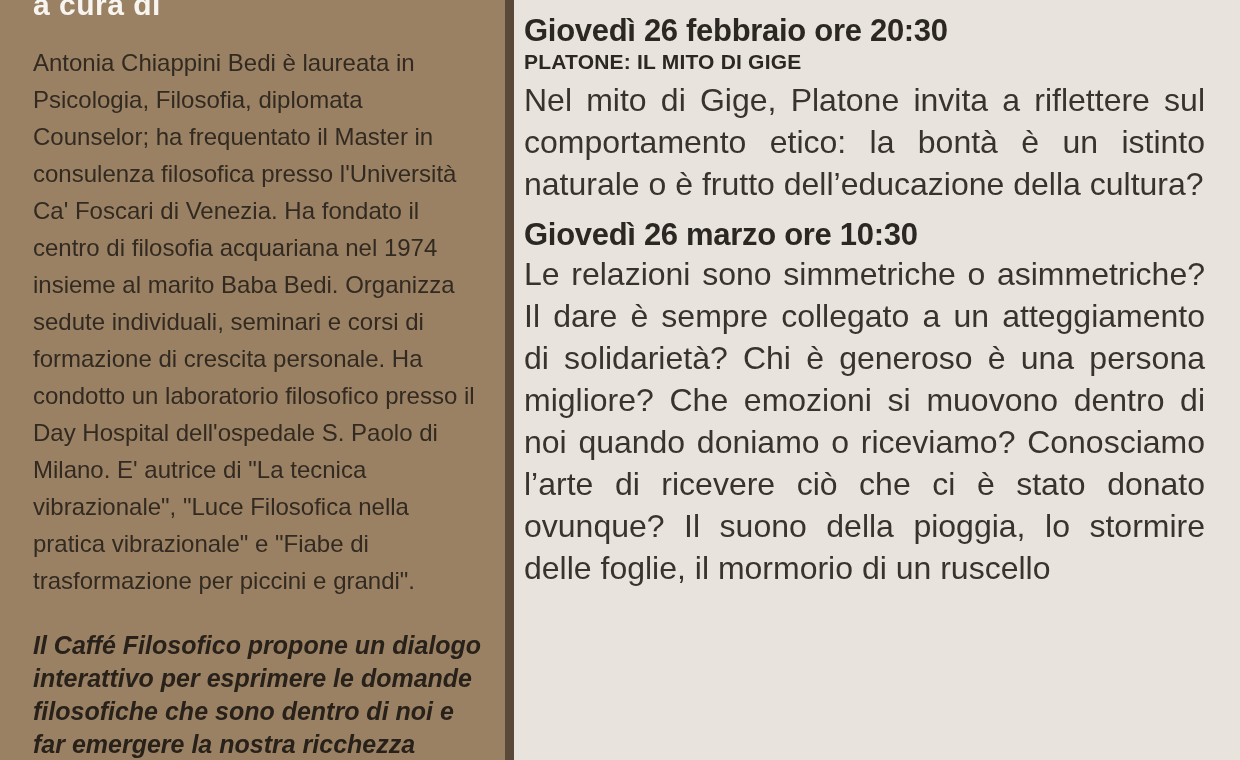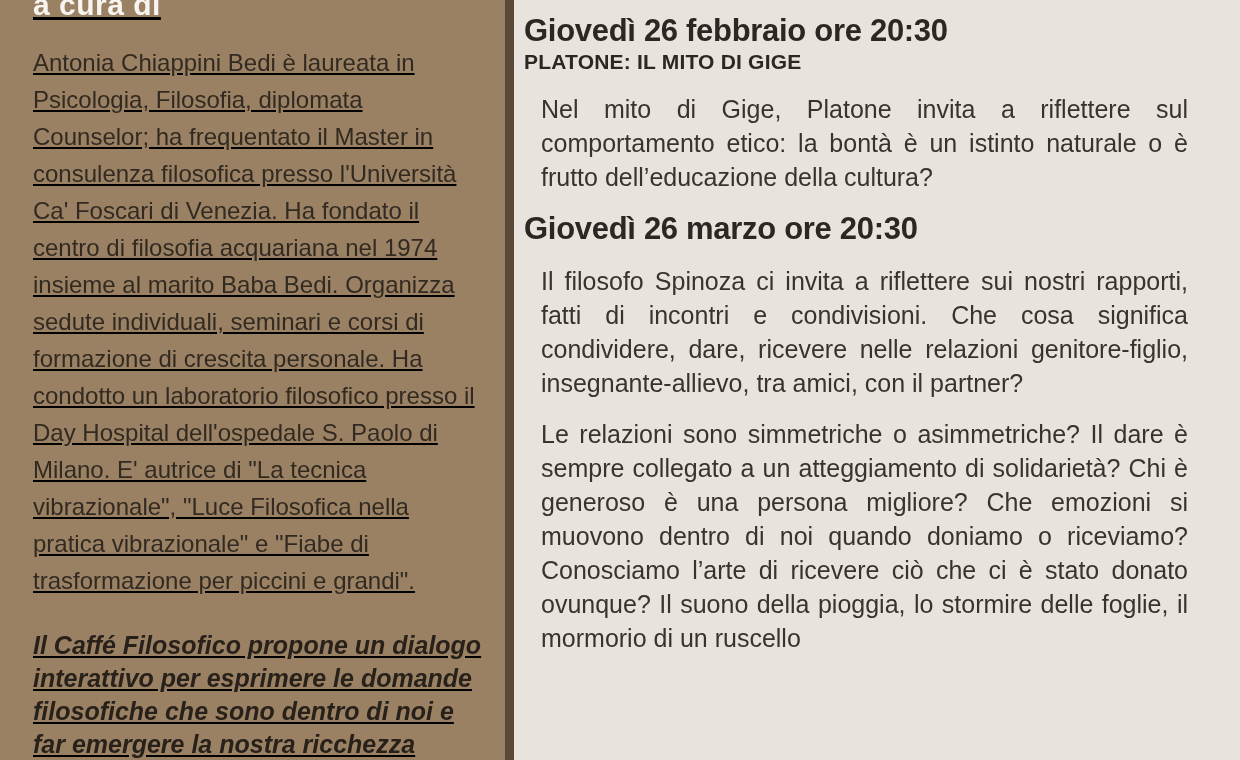--- a/index.html
+++ b/index.html
@@ -15,21 +15,20 @@
   }
 
   
   .left-col {
     box-sizing: border-box;
     width: 505px;
     flex: 0 0 505px;
     background: var(--left-bg, #9a8164);
     padding: 0 20px 0 33px;
     overflow: hidden;
-    text-decoration: underline;
   }
   .kicker {
     margin-top: -13px;
     font-size: 30px;
     font-weight: 700;
     line-height: 36px;
     color: var(--left-heading, #f8f5f0);
     letter-spacing: 0.5px;
   }
   .author-name {
@@ -79,23 +78,23 @@
   }
   .event-title {
     margin: 0 0 4px 0;
     font-size: 21px;
     font-weight: 800;
     line-height: 26px;
     color: var(--right-heading, #2b2823);
     letter-spacing: 0.2px;
   }
   .event-paragraph {
-    margin: 17px;
-    font-size: 25px;
-    line-height: 34px;
+    margin: 0;
+    font-size: 32px;
+    line-height: 42px;
     text-align: justify;
     color: var(--right-body, #38342d);
   }
   .event-section + .event-section { margin-top: 12px; }
 </style>
 </head>
 <body>
 
 <div class="page">
 
@@ -109,20 +108,19 @@
 
   <div class="right-col">
 
     <section class="event-section">
       <h1 class="event-date">Giovedì 26 febbraio ore 20:30</h1>
       <h2 class="event-title">PLATONE: IL MITO DI GIGE</h2>
       <p class="event-paragraph">Nel mito di Gige, Platone invita a riflettere sul comportamento etico: la bontà è un istinto naturale o è frutto dell’educazione della cultura?</p>
     </section>
 
     <section class="event-section">
-      <h1 class="event-date">Giovedì 26 marzo ore 20:30</h1>
-      <p class="event-paragraph">Il filosofo Spinoza ci invita a riflettere sui nostri rapporti, fatti di incontri e condivisioni. Che cosa significa condividere, dare, ricevere nelle relazioni genitore-figlio, insegnante-allievo, tra amici, con il partner?</p>
+      <h1 class="event-date">Giovedì 26 marzo ore 10:30</h1>
       <p class="event-paragraph">Le relazioni sono simmetriche o asimmetriche? Il dare è sempre collegato a un atteggiamento di solidarietà? Chi è generoso è una persona migliore? Che emozioni si muovono dentro di noi quando doniamo o riceviamo? Conosciamo l’arte di ricevere ciò che ci è stato donato ovunque? Il suono della pioggia, lo stormire delle foglie, il mormorio di un ruscello</p>
     </section>
 
   </div>
 
 </div>
 
 </body></html>

